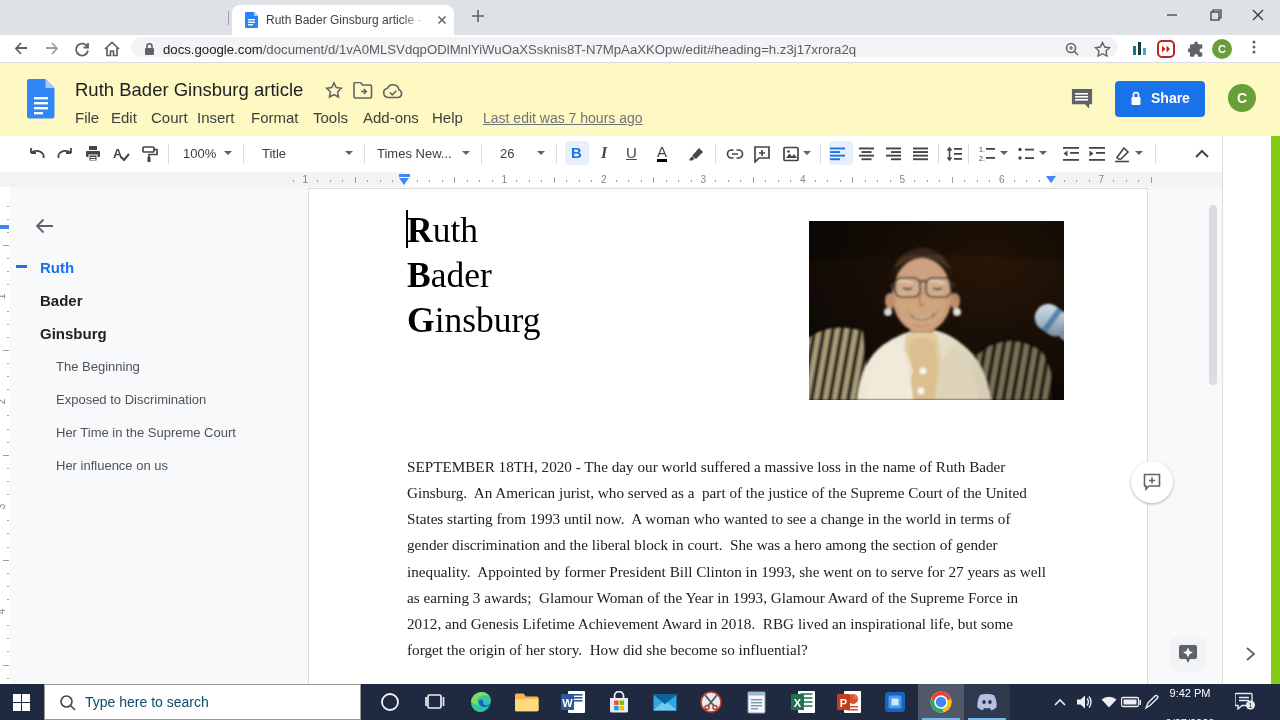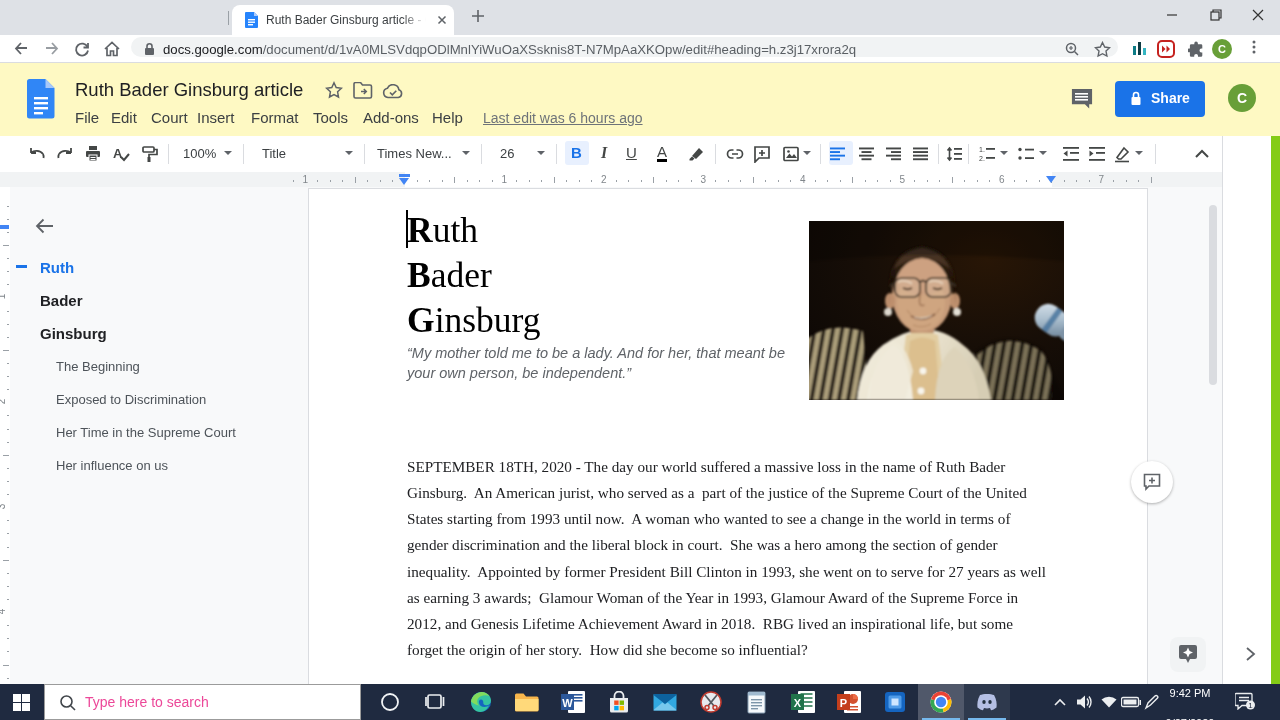--- a/index.html
+++ b/index.html
@@ -68,21 +68,21 @@
   
   #vdivider { position:absolute; left:1222px; top:136px; width:1px; height:548px; background:#dadce0; }
   #sidepanel { position:absolute; left:1271px; top:136px; width:57px; height:548px; background:#84cc16; }
   #scrollbar { position:absolute; left:1209px; top:205px; width:8px; height:180px; background:#dadce0; border-radius:4px; }
   #fab { position:absolute; left:1131px; top:461px; width:42px; height:42px; border-radius:50%; background:#fff; box-shadow:0 1px 3px rgba(0,0,0,0.3); }
   #explore { position:absolute; left:1170px; top:637px; width:36px; height:35px; border-radius:8px; background:#f1f3f4; }
 
   
   #taskbar { position:absolute; top:684px; left:0; width:1280px; height:36px; background:#1f2a40; }
   #searchbox { position:absolute; left:44px; top:0; width:317px; height:36px; background:#fff; border:1px solid #9b9b9b; }
-  #searchbox span { position:absolute; left:40px; top:9px; font-size:14px; color:#ec4899; }
+  #searchbox span { position:absolute; left:40px; top:9px; font-size:14px; color:#0c4a6e; }
   .cell { position:absolute; top:0; width:46px; height:36px; }
   .clock { position:absolute; color:#fff; font-size:11px; text-align:center; width:70px; }
 </style>
 </head>
 <body>
 <div id="root">
 
   <div id="titlebar">
     <div class="tabsep"></div>
     <div id="tab-active">
@@ -187,21 +187,21 @@
         <path d="M8 8.5 l2.3 2.3 l4 -4" fill="none" stroke="#5f6368" stroke-width="1.6"></path>
       </svg>
     <span class="menu" style="left:75px">File</span>
     <span class="menu" style="left:111px">Edit</span>
     <span class="menu" style="left:151px">Court</span>
     <span class="menu" style="left:197px">Insert</span>
     <span class="menu" style="left:251px">Format</span>
     <span class="menu" style="left:313px">Tools</span>
     <span class="menu" style="left:363px">Add-ons</span>
     <span class="menu" style="left:432px">Help</span>
-    <span id="lastedit">Last edit was 6 hours ago</span>
+    <span id="lastedit">Last edit was 7 hours ago</span>
     <svg class="abs" style="left:1070px;top:24px" width="25" height="24" viewBox="0 0 25 24">
       <path d="M2 2 h21 v16 h-3 v4.5 l-4.5 -4.5 h-13.5 z" fill="#5f6368" transform="scale(0.96)"></path>
       <rect x="5" y="6" width="13" height="1.6" fill="#fff"></rect>
         <rect x="5" y="9" width="13" height="1.6" fill="#fff"></rect>
         <rect x="5" y="12" width="13" height="1.6" fill="#fff"></rect>
     </svg>
     <div id="sharebtn">
       <svg class="abs" style="left:15px;top:10px" width="12" height="15" viewBox="0 0 12 15">
           <rect x="1.5" y="6" width="9" height="8" rx="1" fill="#fff"></rect>
           <path d="M3.5 6 V4 a2.5 2.5 0 0 1 5 0 V6" fill="none" stroke="#fff" stroke-width="1.6"></path>
@@ -471,21 +471,20 @@
     <div class="oh" style="top:138px">Ginsburg</div>
     <div class="os" style="top:172px">The Beginning</div>
     <div class="os" style="top:205px">Exposed to Discrimination</div>
     <div class="os" style="top:238px">Her Time in the Supreme Court</div>
     <div class="os" style="top:271px">Her influence on us</div>
   </div>
 
   <div id="page">
     <div id="cursor"></div>
     <div id="bigtitle"><b>R</b>uth<br><b>B</b>ader<br><b>G</b>insburg</div>
-    <div id="quote">“My mother told me to be a lady. And for her, that meant be<br>your own person, be independent.”</div>
     <div id="bodytext">SEPTEMBER 18TH, 2020 - The day our world suffered a massive loss in the name of Ruth Bader<br>Ginsburg.&nbsp; An American jurist, who served as a&nbsp; part of the justice of the Supreme Court of the United<br>States starting from 1993 until now.&nbsp; A woman who wanted to see a change in the world in terms of<br>gender discrimination and the liberal block in court.&nbsp; She was a hero among the section of gender<br>inequality.&nbsp; Appointed by former President Bill Clinton in 1993, she went on to serve for 27 years as well<br>as earning 3 awards;&nbsp; Glamour Woman of the Year in 1993, Glamour Award of the Supreme Force in<br>2012, and Genesis Lifetime Achievement Award in 2018.&nbsp; RBG lived an inspirational life, but some<br>forget the origin of her story.&nbsp; How did she become so influential?</div>
     <svg id="photo" viewBox="0 0 255 179">
 <defs>
 <filter id="soft" x="-5%" y="-5%" width="110%" height="110%">
             <feGaussianBlur stdDeviation="1.3"></feGaussianBlur>
           </filter>
 <pattern id="stripes" width="9" height="12" patternUnits="userSpaceOnUse" patternTransform="rotate(10)">
   <rect width="9" height="12" fill="#bfb189"></rect>
             <rect x="4.6" width="3.8" height="12" fill="#211c15"></rect>
 </pattern>

